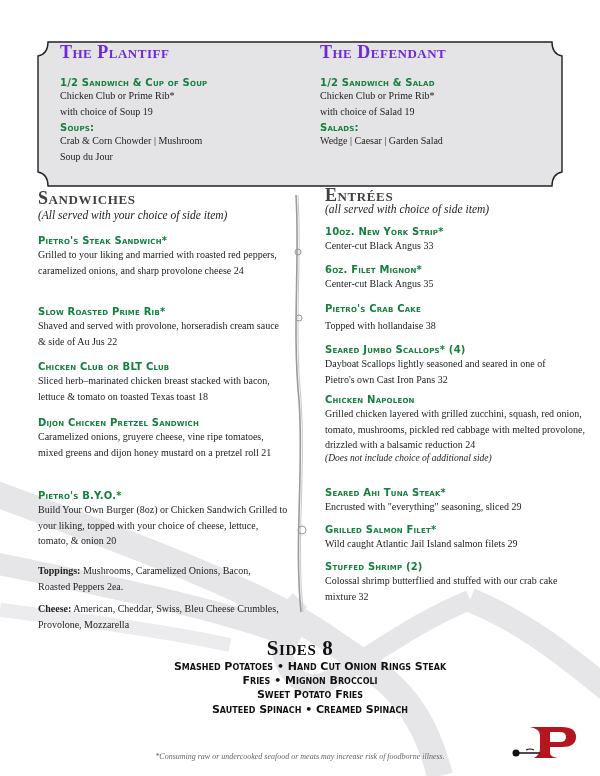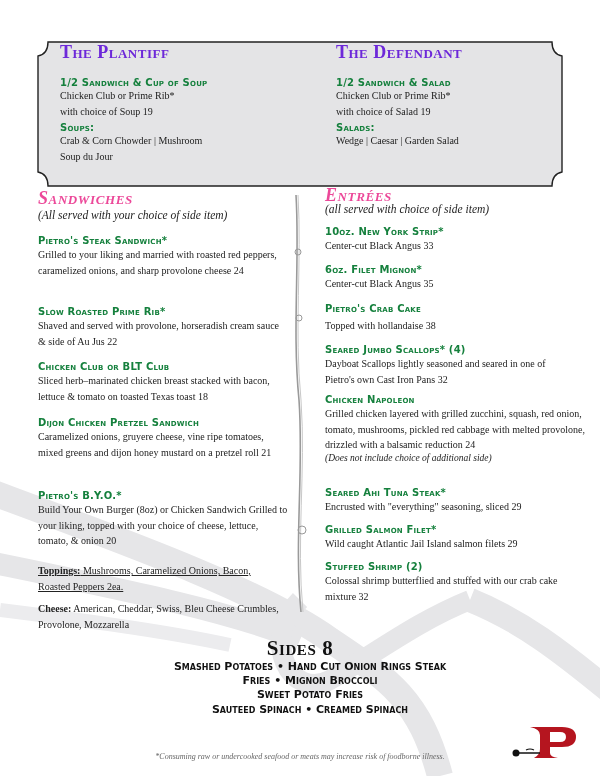--- a/index.html
+++ b/index.html
@@ -12,21 +12,21 @@
   .topbox { left:36px; top:40px; width:528px; height:148px; }
   .topbox svg { position:absolute; left:0; top:0; }
   .tb-col { position:absolute; top:0; }
   .tb-title { font-family:"Liberation Serif", serif; font-weight:bold; font-variant:small-caps;
               font-size:18px; letter-spacing:0.5px; color:#6d28d9; margin-top:2px; }
   .red-h { font-family:"DejaVu Sans", sans-serif; font-weight:bold; font-variant:small-caps;
            color:#15803d; font-size:10px; letter-spacing:0.2px; }
   .body-t { font-size:10px; line-height:15.5px; color:#222; }
 
   .sec-title { font-family:"Liberation Serif", serif; font-weight:bold; font-variant:small-caps;
-               font-size:18px; letter-spacing:0.6px; color:#ec4899;font-style:italic; }
+               font-size:18px; letter-spacing:0.6px; color:#404040; }
   .sec-sub { font-style:italic; font-size:11.5px; color:#222; }
   .item { position:absolute; }
   .item .red-h { margin-bottom:1px; }
   .note { font-style:italic; font-size:9.5px; color:#222; }
 
   .sides-title { position:absolute; left:0; width:600px; top:636px; text-align:center;
                  font-weight:bold; font-variant:small-caps; font-size:21px; letter-spacing:0.6px; color:#111; }
   .sides-list { position:absolute; left:140px; width:340px; top:660px; text-align:center;
                 font-family:"DejaVu Sans", sans-serif; font-weight:bold; font-variant:small-caps;
                 font-size:11px; line-height:14.2px; color:#111; }
@@ -59,21 +59,21 @@
   <div class="tb-col" style="left:24px;">
     <div class="tb-title">The Plantiff</div>
     <div class="red-h" style="margin-top:14px;">1/2 Sandwich &amp; Cup of Soup</div>
     <div class="body-t">Chicken Club or Prime Rib*</div>
     <div class="body-t">with choice of Soup  19</div>
     <div class="red-h" style="margin-top:3px;">Soups:</div>
     <div class="body-t">Crab &amp; Corn Chowder | Mushroom</div>
     <div class="body-t">Soup du Jour</div>
   </div>
 
-  <div class="tb-col" style="left:284px;margin-left:16px;">
+  <div class="tb-col" style="left:284px;">
     <div class="tb-title">The Defendant</div>
     <div class="red-h" style="margin-top:14px;">1/2 Sandwich &amp; Salad</div>
     <div class="body-t">Chicken Club or Prime Rib*</div>
     <div class="body-t">with choice of Salad  19</div>
     <div class="red-h" style="margin-top:3px;">Salads:</div>
     <div class="body-t">Wedge | Caesar | Garden Salad</div>
   </div>
 </div>
 
 <div class="layer" style="left:38px; top:188px; width:250px;">
@@ -94,21 +94,21 @@
   <div class="body-t">Sliced herb–marinated chicken breast stacked with bacon, lettuce &amp; tomato on toasted Texas toast 18</div>
 </div>
 <div class="layer item" style="left:38px; top:417px; width:250px;">
   <div class="red-h">Dijon Chicken Pretzel Sandwich</div>
   <div class="body-t">Caramelized onions, gruyere cheese, vine ripe tomatoes, mixed greens and dijon honey mustard on a pretzel roll  21</div>
 </div>
 <div class="layer item" style="left:38px; top:490px; width:250px;">
   <div class="red-h">Pietro's B.Y.O.*</div>
   <div class="body-t">Build Your Own Burger (8oz) or Chicken Sandwich Grilled to your liking, topped with your choice of cheese, lettuce, tomato, &amp; onion 20</div>
 </div>
-<div class="layer body-t" style="left:38px; top:563px; width:240px;text-decoration:underline;">
+<div class="layer body-t" style="left:38px; top:563px; width:240px;">
   <b>Toppings:</b><span> Mushrooms, Caramelized Onions, Bacon, Roasted Peppers 2ea.</span>
 </div>
 <div class="layer body-t" style="left:38px; top:601px; width:250px;">
   <b>Cheese:</b><span> American, Cheddar, Swiss, Bleu Cheese Crumbles, Provolone, Mozzarella</span>
 </div>
 
 <div class="layer" style="left:325px; top:188px; width:250px; line-height:14px;">
   <div class="sec-title">Entrées</div>
   <div class="sec-sub">(all served with choice of side item)</div>
 </div>

